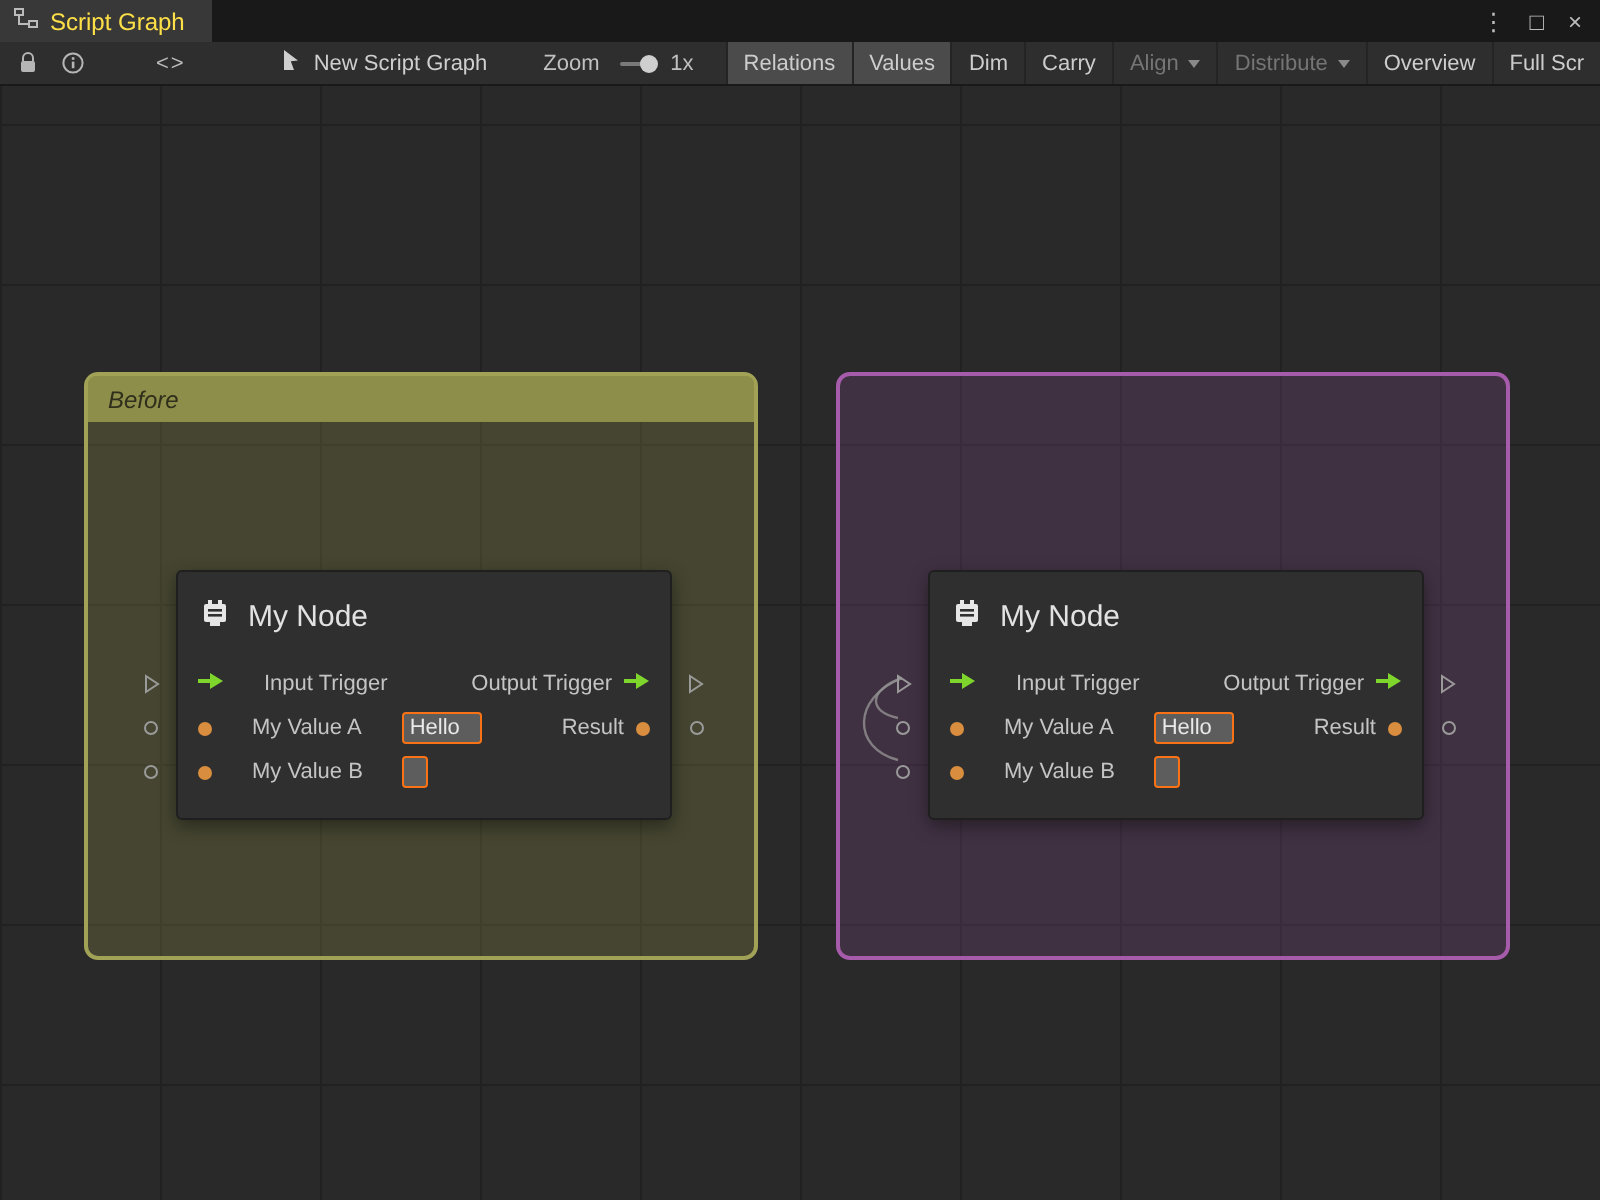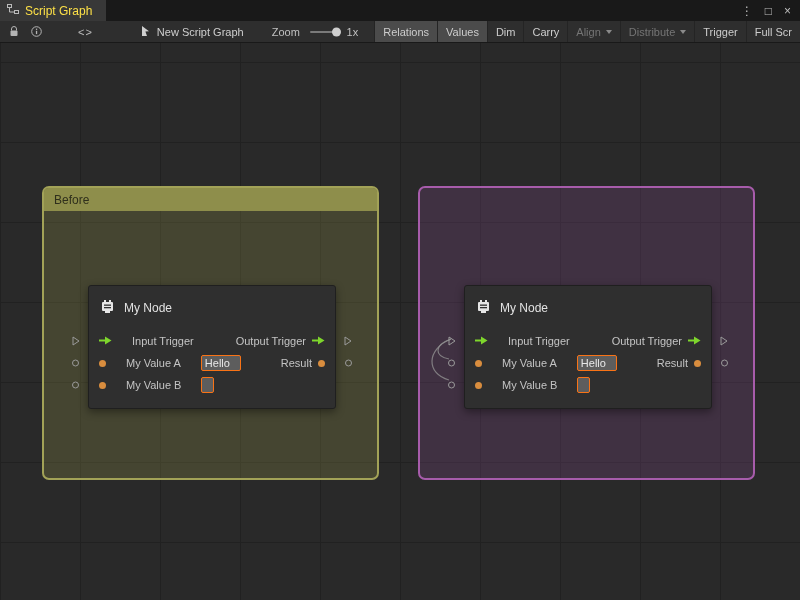--- a/index.html
+++ b/index.html
@@ -69,37 +69,37 @@
   }
 
   
   .group {
     position:absolute; width:337px; height:294px;
     border:2px solid; border-radius:7px;
   }
   .group-header {
     height:23px; display:flex; align-items:center;
     padding:0 10px; font-size:12px;
-    border-radius:4px 4px 0 0; cursor:default;
+    border-radius:4px 4px 0 0; cursor:default;font-style:italic;
   }
   .group.before { left:42px; top:143px; border-color:#a2a257; background:rgba(150,150,74,0.26); }
   .group.before .group-header { background:#8e8e4b; color:#2f2f1c; }
   .group.after  { left:418px; top:143px; border-color:#a75cab; background:rgba(158,86,168,0.20); }
   .group.after  .group-header { background:#7e4383; color:#ecdcee; }
 
   
   .node {
     position:absolute; left:44px; top:97px; width:248px;
     background:#2f2f2f; border:1px solid #1f1f1f; border-radius:3px;
     box-shadow:0 3px 9px rgba(0,0,0,0.4);
     font-size:11px; color:#c4c4c4;
   }
   .node-header {
     display:flex; align-items:center; gap:9px;
-    padding:13px 11px; font-size:12px; color:#e2e2e2; cursor:default;
+    padding:13px 11px; font-size:15px; color:#e2e2e2; cursor:default;
   }
   .node-rows { padding-bottom:12px; }
   .row { position:relative; height:22px; display:flex; align-items:center; gap:20px; padding:0 10px; }
   .row .right { margin-left:auto; display:flex; align-items:center; gap:6px; }
   .dot { width:7px; height:7px; border-radius:50%; background:#d98d3e; flex:0 0 auto; }
   .field {
     background:#5d5d5d; border:1px solid #f97316; border-radius:2px;
     color:#e8e8e8; font-size:11px; height:16px; padding:0 3px;
     font-family:"Liberation Sans", sans-serif; outline:none;
   }
@@ -180,21 +180,21 @@
       </span>
     <span class="tb-btn disabled">
         <span>Align</span>
         <span class="caret"></span>
       </span>
     <span class="tb-btn disabled">
         <span>Distribute</span>
         <span class="caret"></span>
       </span>
     <span class="tb-btn">
-        <span>Trigger</span>
+        <span>Overview</span>
       </span>
     <span class="tb-btn">
         <span>Full Scr</span>
       </span>
   </div>
 </div>
 
 <div class="canvas">
 
   <div class="group before">

